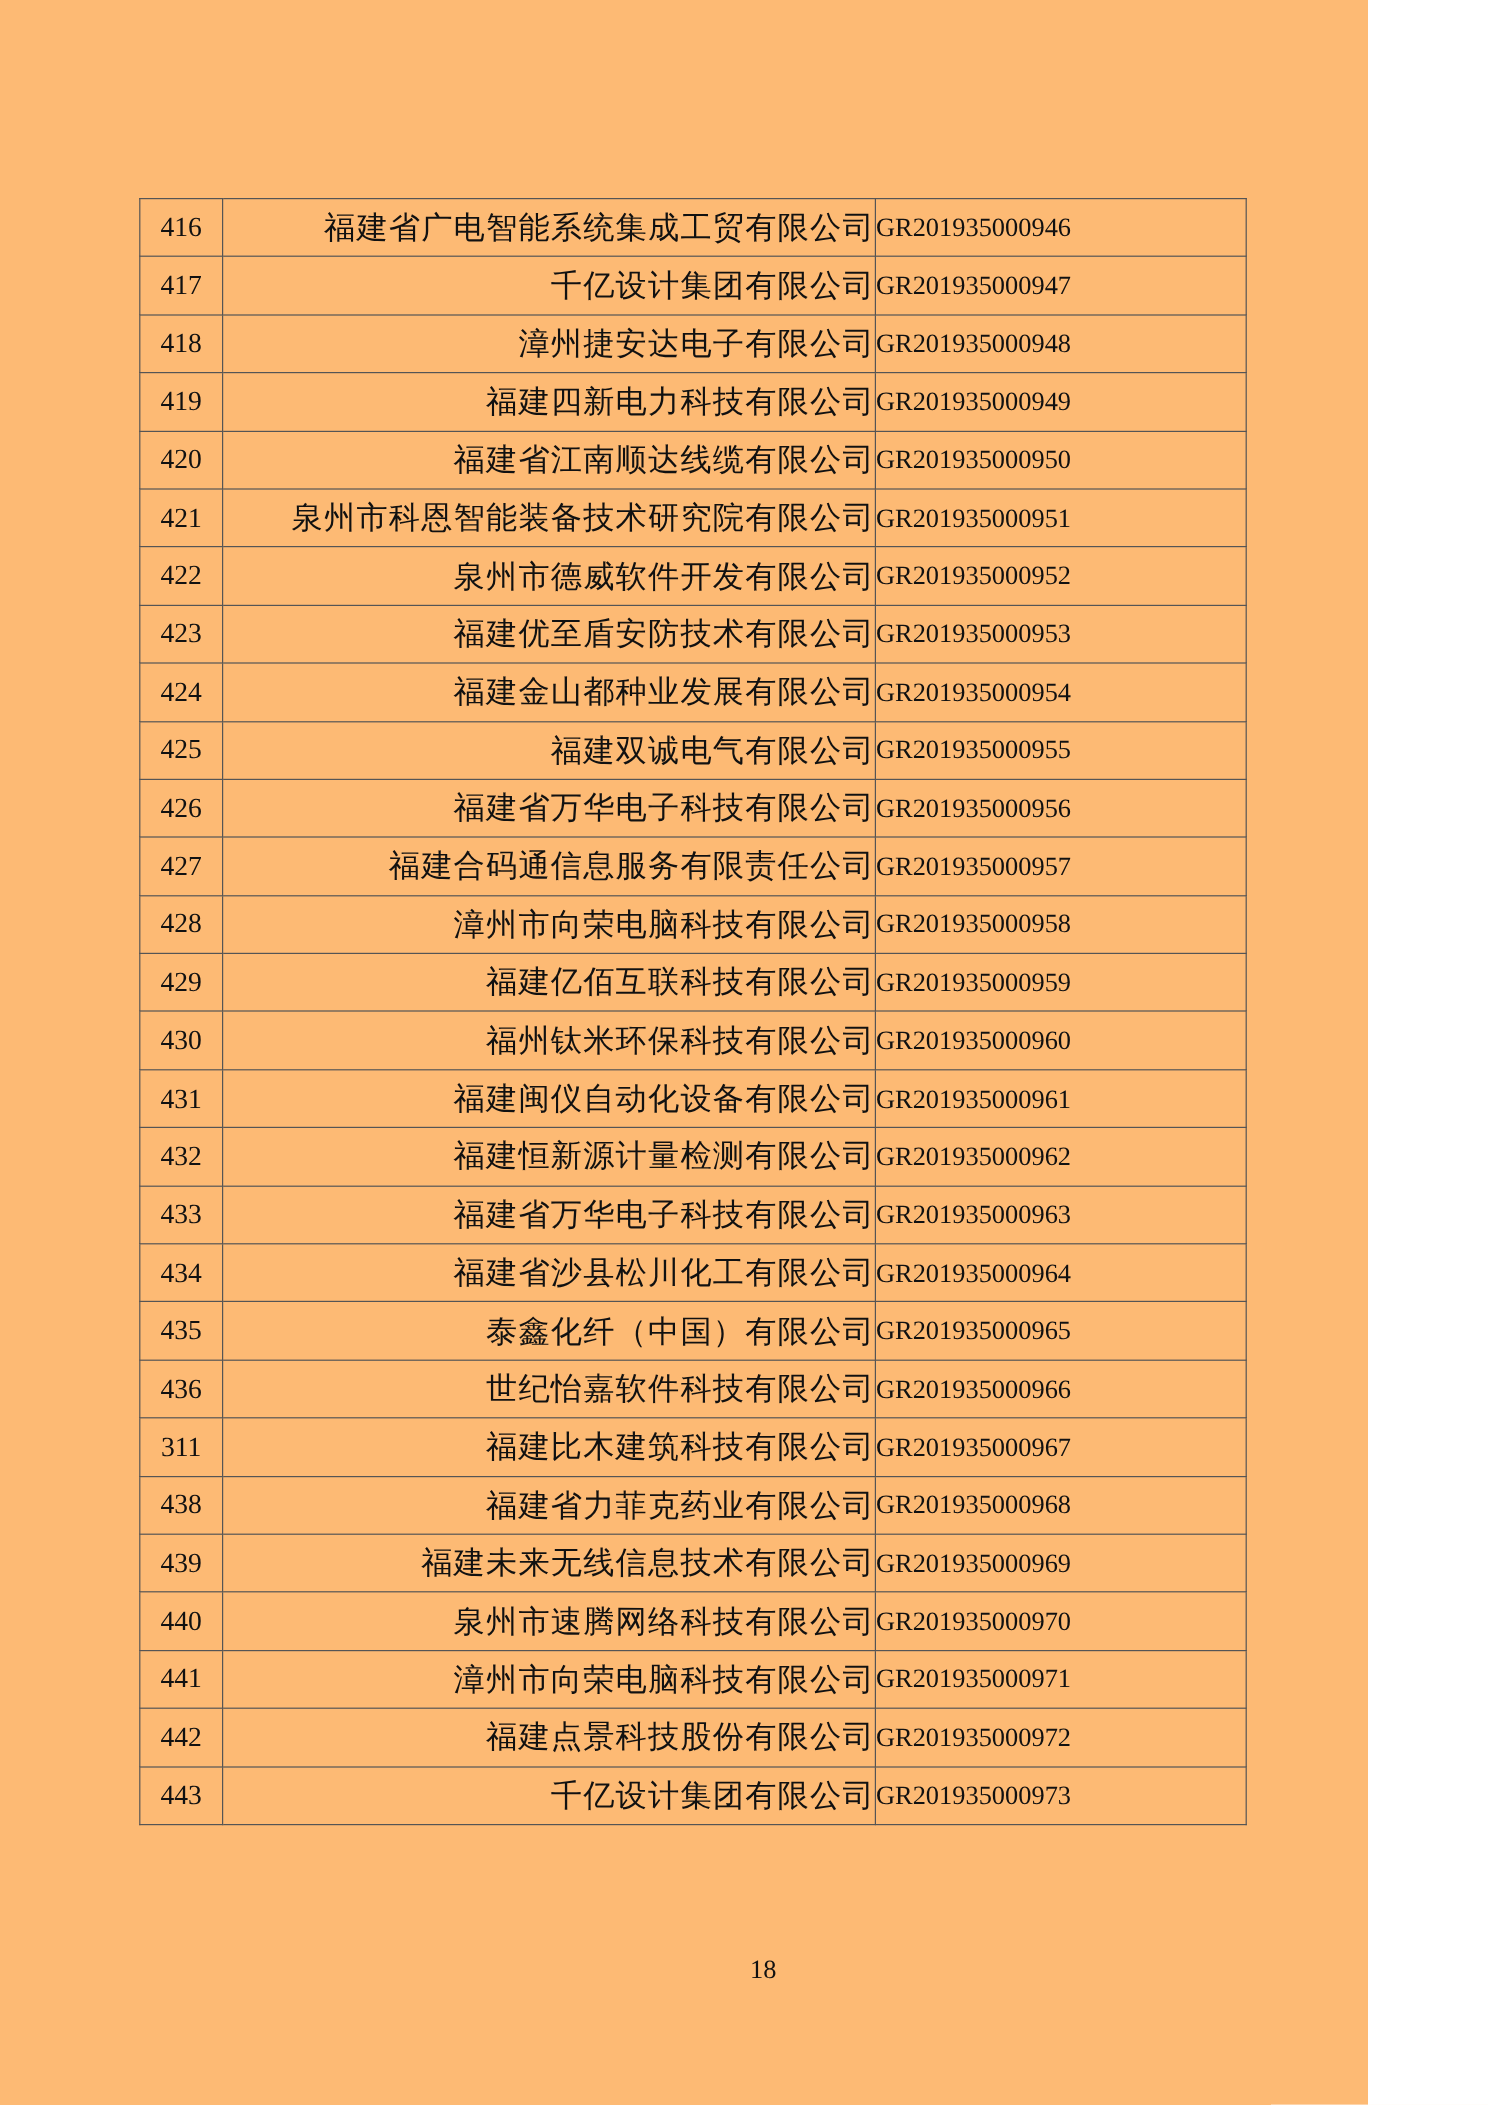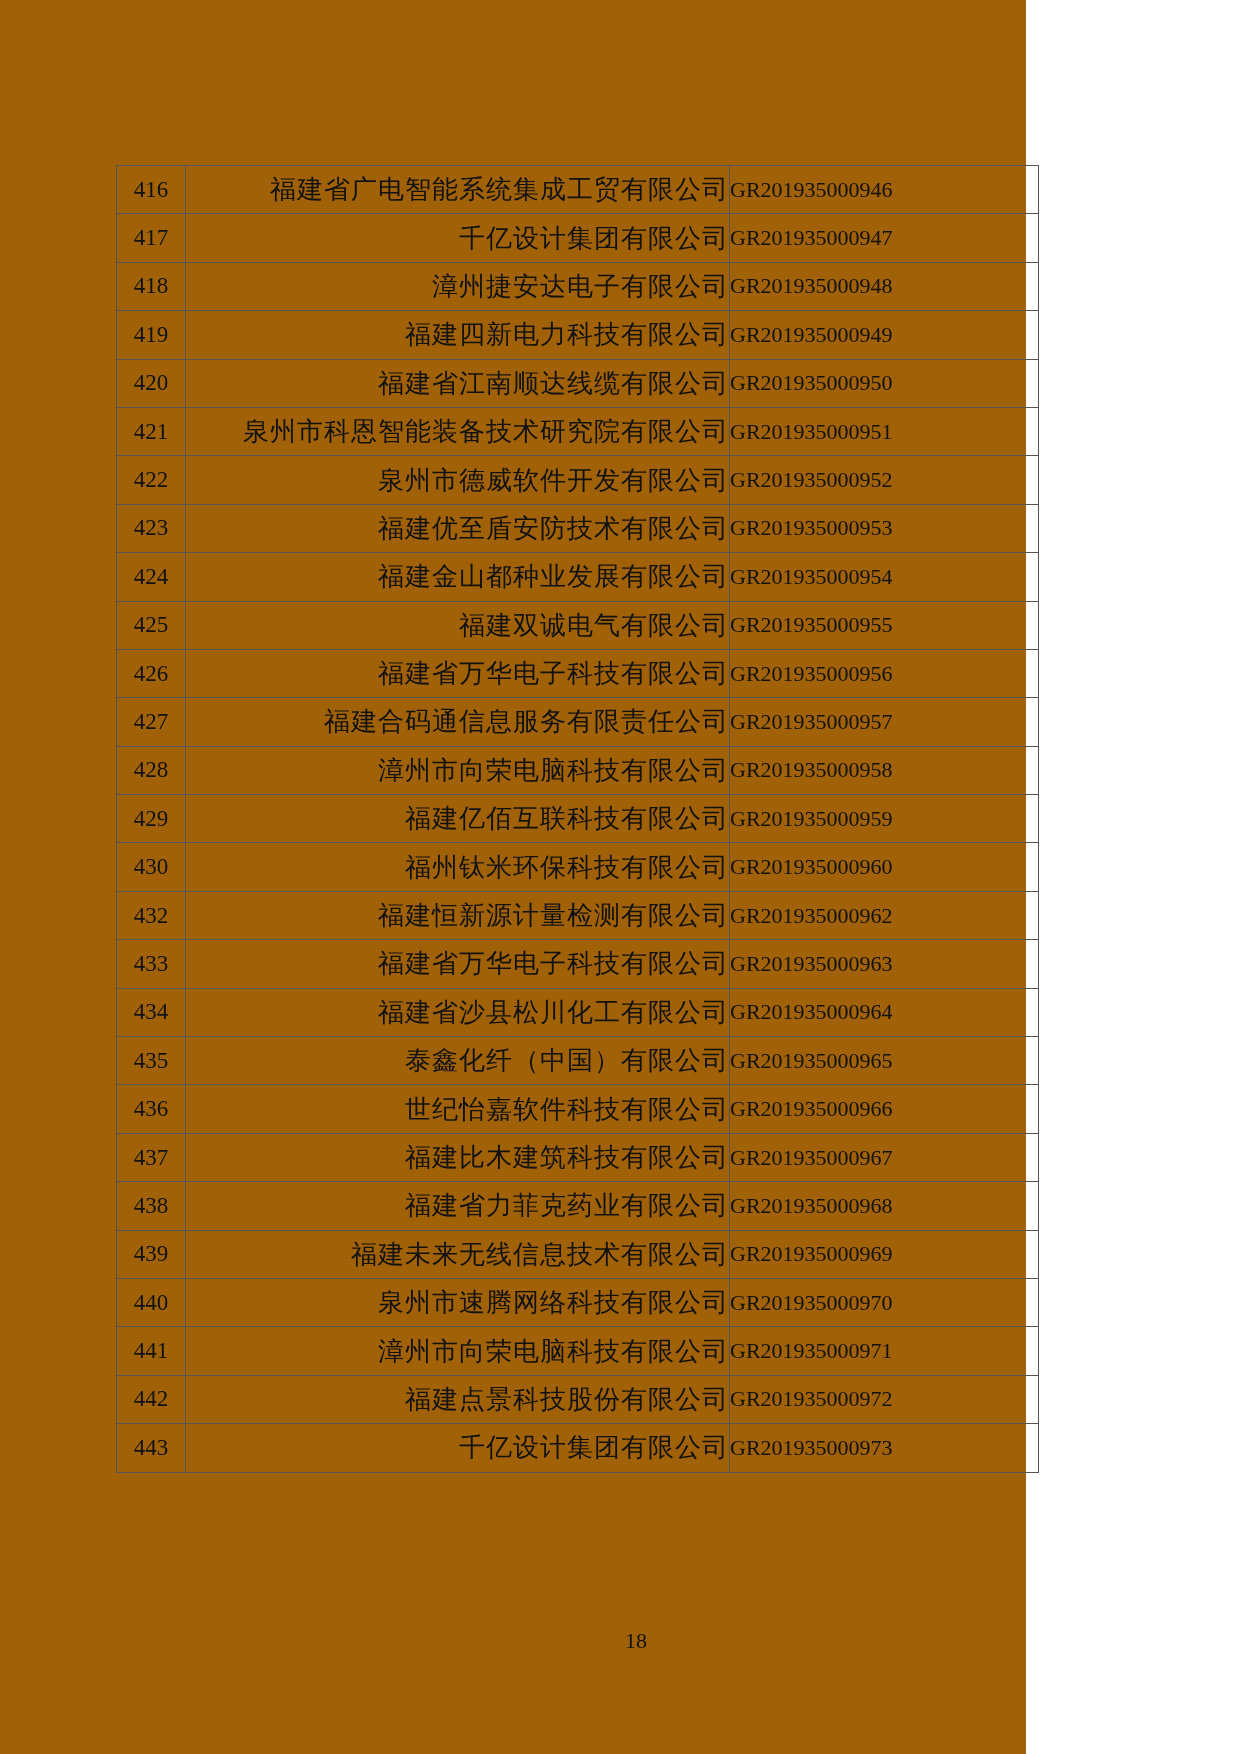--- a/index.html
+++ b/index.html
@@ -1,18 +1,18 @@
 <!DOCTYPE html>
 <html><head>
 <meta charset="utf-8">
 <style>
   html, body { margin: 0; padding: 0; background: #ffffff; }
   body { width: 1240px; height: 1754px; position: relative; overflow: hidden;
          font-family: "DejaVu Serif", "Liberation Serif", serif; color: #111; }
-  .page { position: absolute; left: 0; top: 0; width: 1026px; height: 1754px; background: #a16207; text-decoration: underline; }
+  .page { position: absolute; left: 0; top: 0; width: 1140px; height: 1754px; background: #fdba74; text-decoration: underline; }
   table.roster { position: absolute; left: 116px; top: 165px; width: 922px;
                  border-collapse: collapse; table-layout: fixed; }
   table.roster td { border: 1.5px solid #555; height: 47.4px; padding: 0;
                     vertical-align: middle; white-space: nowrap; overflow: hidden; }
   col.c-no { width: 69px; }
   col.c-name { width: 544px; }
   col.c-code { width: 309px; }
   td.no { text-align: center; font-family: "Liberation Serif", serif; font-size: 23px; }
   td.name { text-align: right; padding-left: 3px; font-family: "DejaVu Sans", sans-serif;
             font-size: 26px; letter-spacing: 1px; }
@@ -100,20 +100,25 @@
           <td class="no">429</td>
           <td class="name">福建亿佰互联科技有限公司</td>
           <td class="code">GR201935000959</td>
         </tr>
         <tr>
           <td class="no">430</td>
           <td class="name">福州钛米环保科技有限公司</td>
           <td class="code">GR201935000960</td>
         </tr>
         <tr>
+          <td class="no">431</td>
+          <td class="name">福建闽仪自动化设备有限公司</td>
+          <td class="code">GR201935000961</td>
+        </tr>
+        <tr>
           <td class="no">432</td>
           <td class="name">福建恒新源计量检测有限公司</td>
           <td class="code">GR201935000962</td>
         </tr>
         <tr>
           <td class="no">433</td>
           <td class="name">福建省万华电子科技有限公司</td>
           <td class="code">GR201935000963</td>
         </tr>
         <tr>
@@ -125,21 +130,21 @@
           <td class="no">435</td>
           <td class="name">泰鑫化纤（中国）有限公司</td>
           <td class="code">GR201935000965</td>
         </tr>
         <tr>
           <td class="no">436</td>
           <td class="name">世纪怡嘉软件科技有限公司</td>
           <td class="code">GR201935000966</td>
         </tr>
         <tr>
-          <td class="no">437</td>
+          <td class="no">311</td>
           <td class="name">福建比木建筑科技有限公司</td>
           <td class="code">GR201935000967</td>
         </tr>
         <tr>
           <td class="no">438</td>
           <td class="name">福建省力菲克药业有限公司</td>
           <td class="code">GR201935000968</td>
         </tr>
         <tr>
           <td class="no">439</td>

